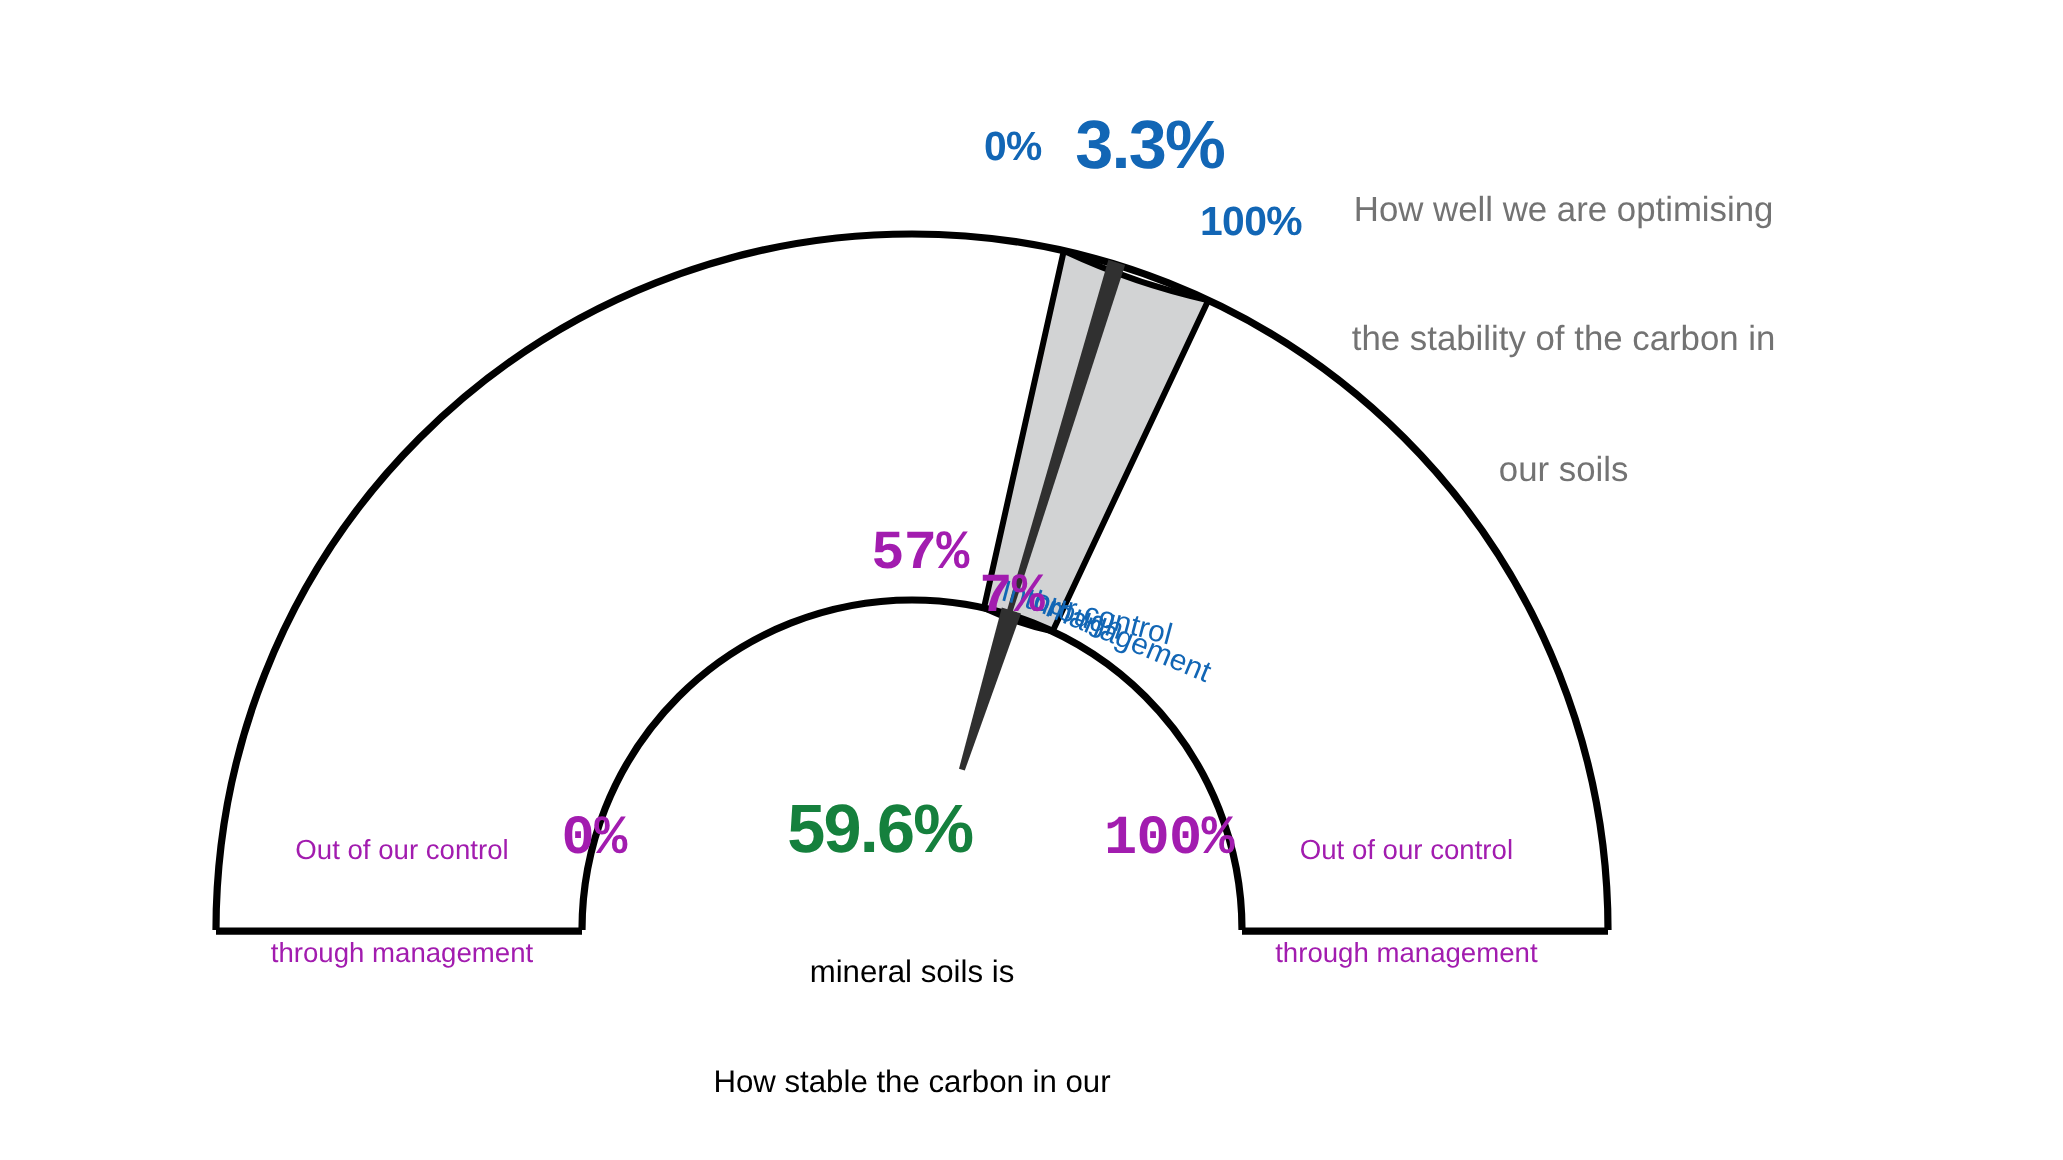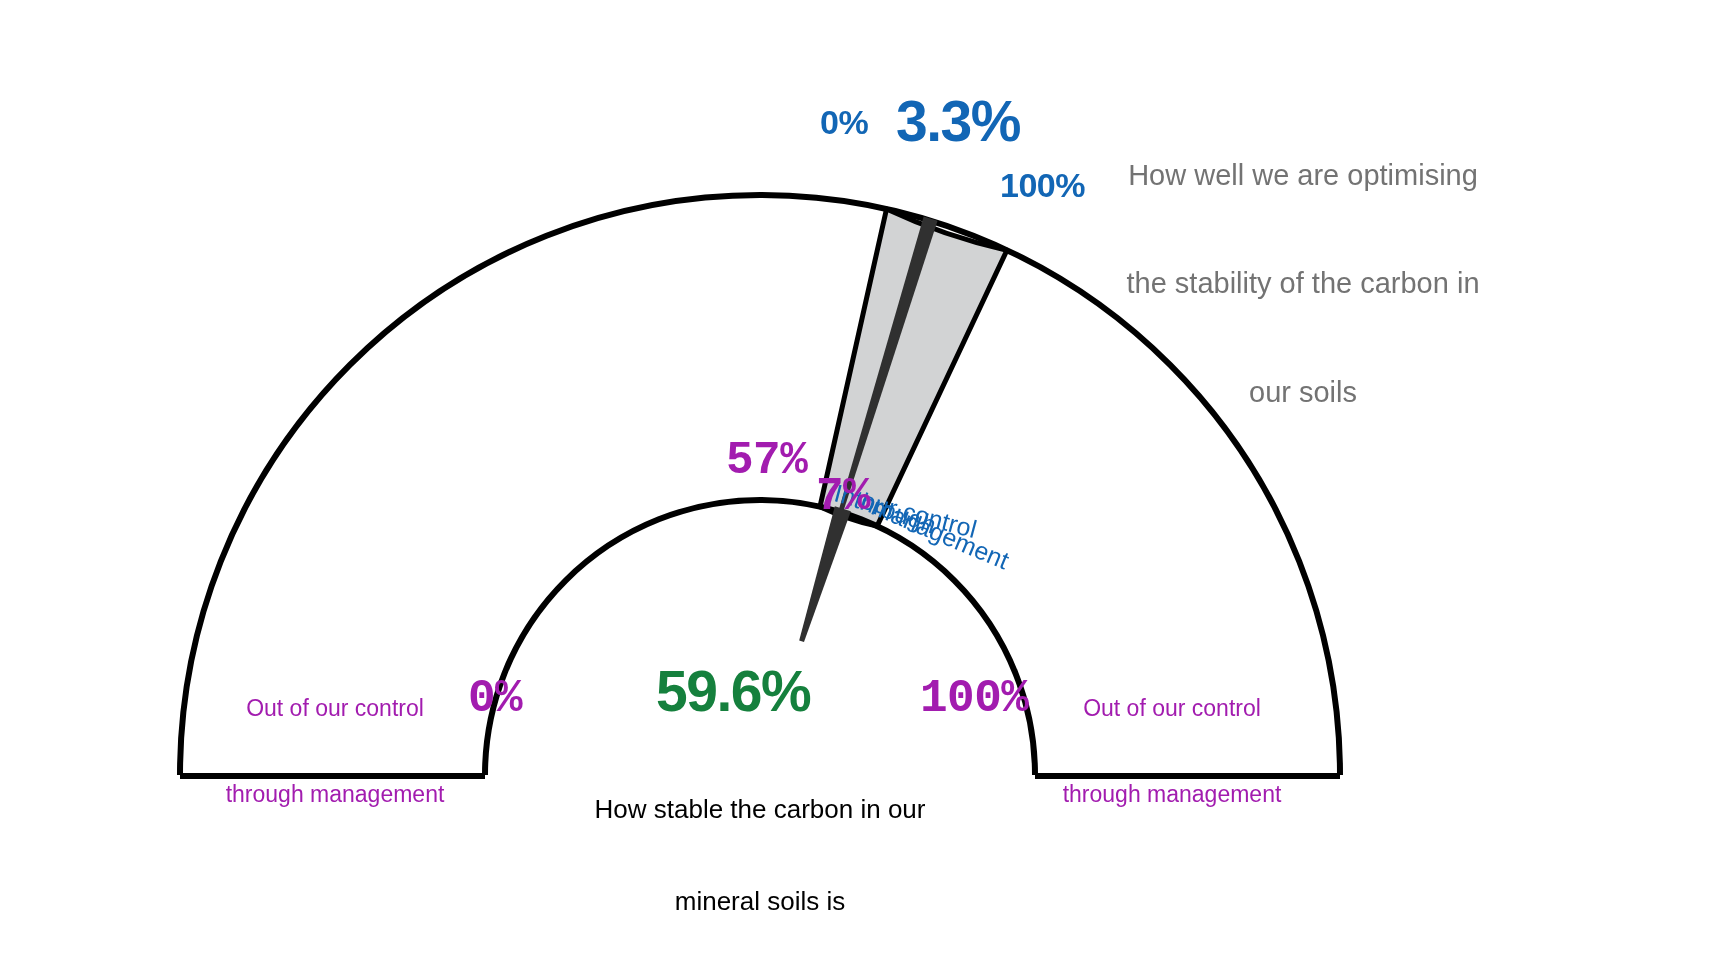--- a/index.html
+++ b/index.html
@@ -149,22 +149,22 @@
 
   <div class="lbl num-black" style="left:816px; top:470px;">7%</div>
 
   <div class="lbl num-black" style="left:468px; top:672px;">0%</div>
 
   <div class="lbl num-black" style="left:920px; top:672px;">100%</div>
 
   <div class="lbl num-black-big" style="left:656px; top:658px;">59.6%</div>
 
   <div class="lbl cap-black" style="left:540px; top:733px; width:440px;">
+    <div>mineral soils is</div>
     <div>How stable the carbon in our</div>
-    <div>mineral soils is</div>
   </div>
 
   <div class="lbl zone-lbl" style="left:210px; top:636px; width:250px;">
     <div>Out of our control</div>
     <div>through management</div>
   </div>
 
   <div class="lbl zone-lbl" style="left:1047px; top:636px; width:250px;">
     <div>Out of our control</div>
     <div>through management</div>

